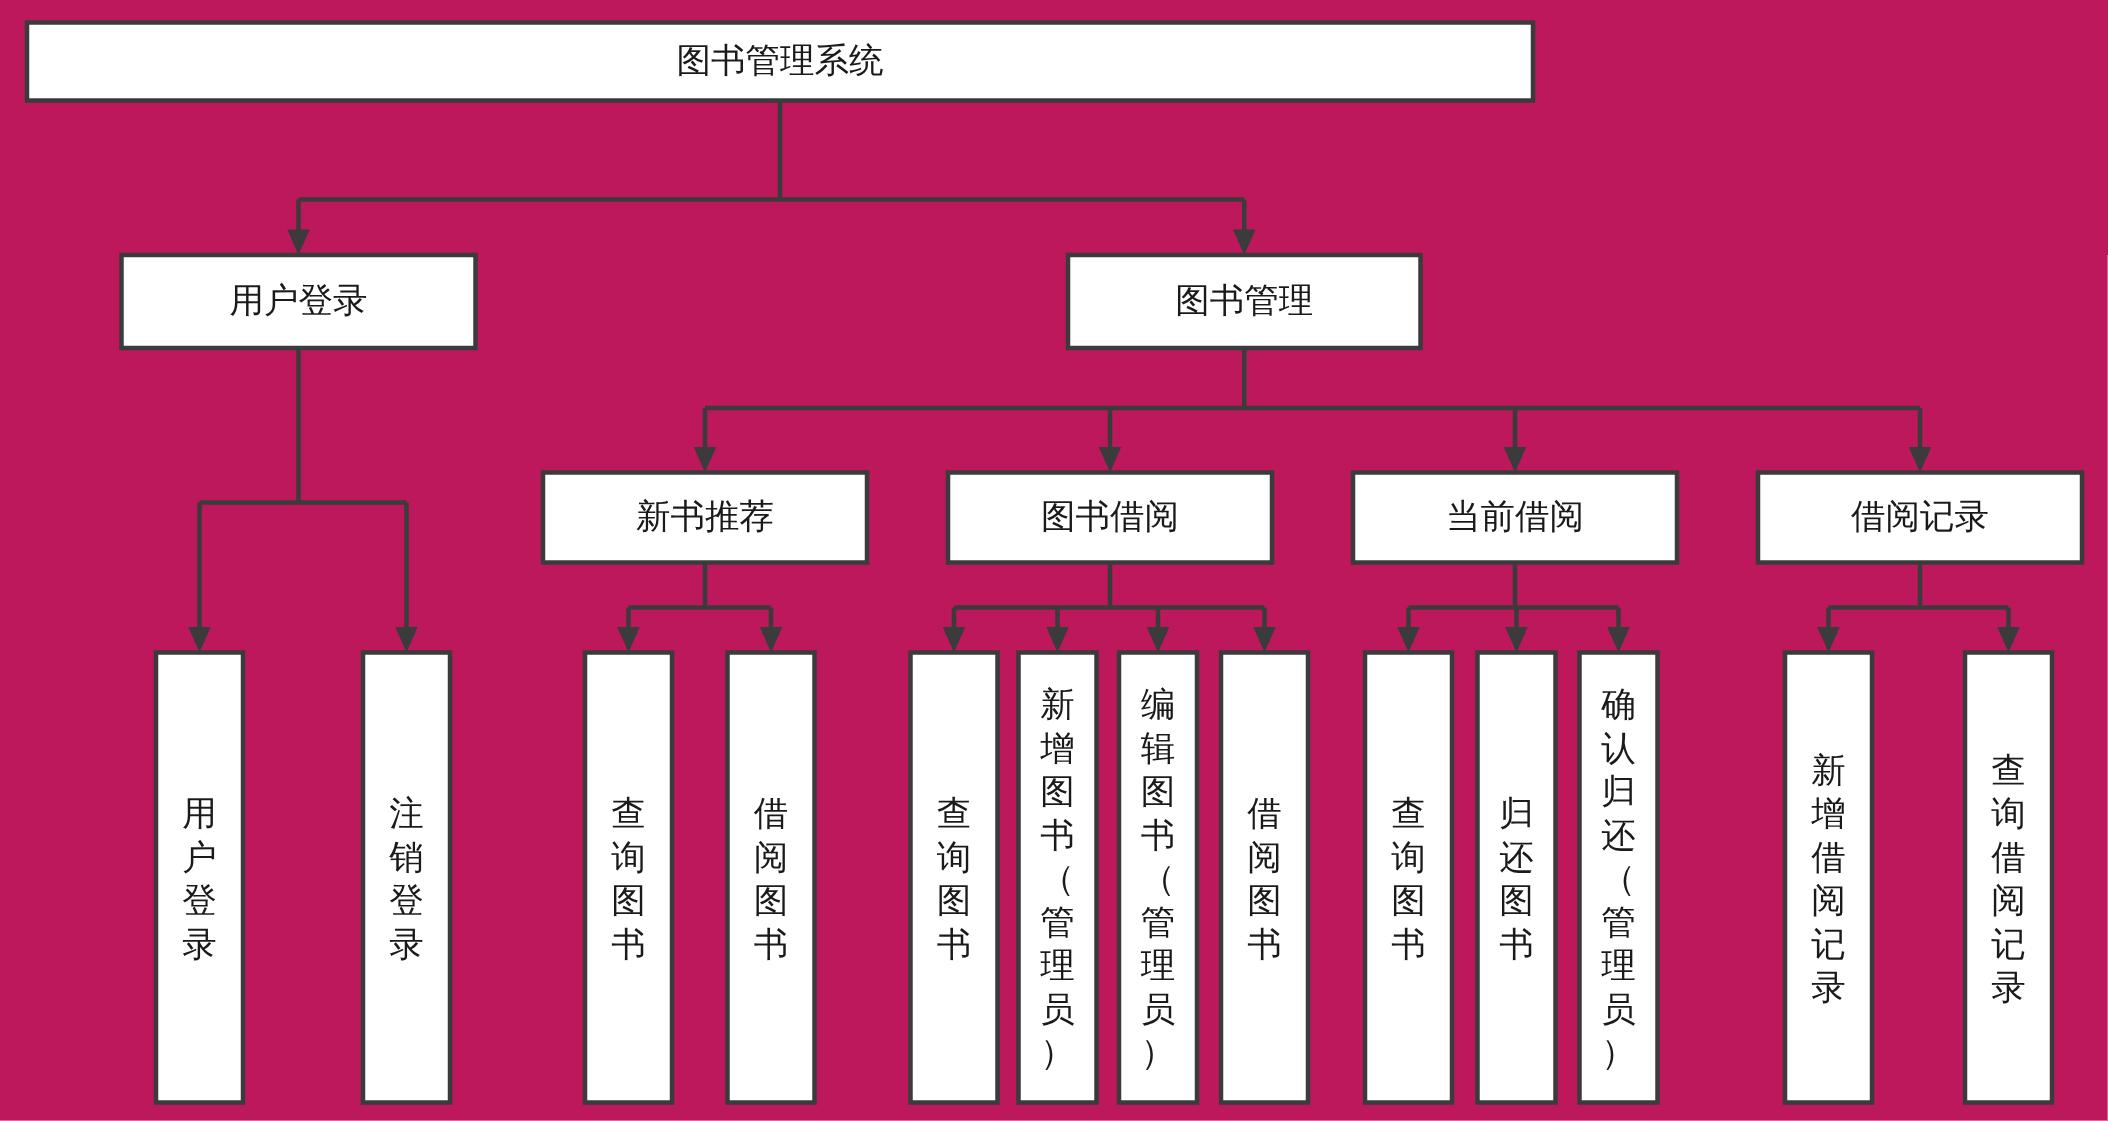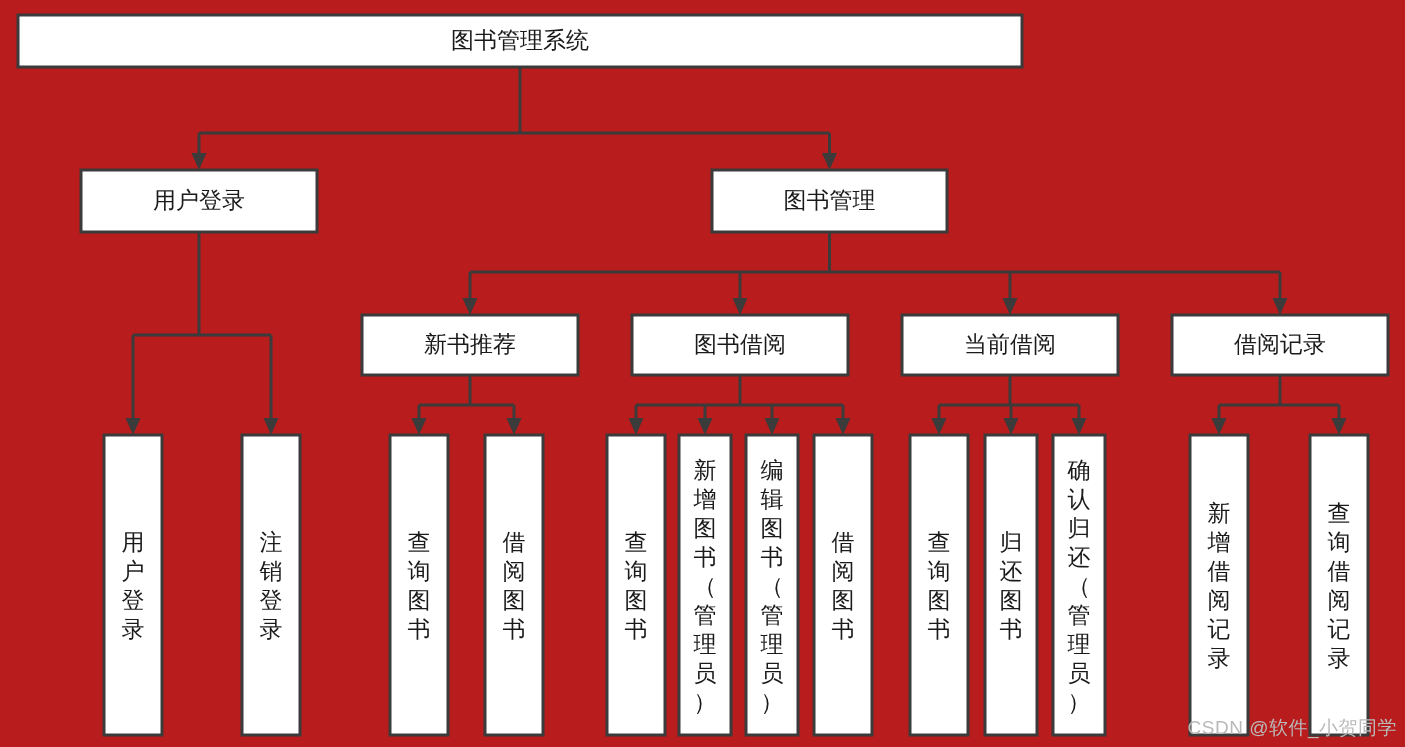--- a/index.html
+++ b/index.html
@@ -11,21 +11,21 @@
     width: 1405px;
     height: 747px;
     font-family: "Liberation Sans", "DejaVu Sans", sans-serif;
     overflow: hidden;
     position: relative;
   }
   #diagram-root {
     position: relative;
     width: 1405px;
     height: 747px;
-    background: #b91c1c;
+    background: #be185d;
   }
   svg#flow {
     position: absolute;
     left: 0;
     top: 0;
     width: 1405px;
     height: 747px;
     display: block;
   }
   .node-rect {
@@ -205,14 +205,13 @@
           <rect x="1190" y="435" width="58" height="300" class="node-rect"></rect>
           <text x="1219" y="521" class="node-label-v"><tspan x="1219" dy="0">新</tspan><tspan x="1219" dy="29">增</tspan><tspan x="1219" dy="29">借</tspan><tspan x="1219" dy="29">阅</tspan><tspan x="1219" dy="29">记</tspan><tspan x="1219" dy="29">录</tspan></text>
         </g>
         <g>
           <rect x="1310" y="435" width="58" height="300" class="node-rect"></rect>
           <text x="1339" y="521" class="node-label-v"><tspan x="1339" dy="0">查</tspan><tspan x="1339" dy="29">询</tspan><tspan x="1339" dy="29">借</tspan><tspan x="1339" dy="29">阅</tspan><tspan x="1339" dy="29">记</tspan><tspan x="1339" dy="29">录</tspan></text>
         </g>
       </g>
   </svg>
 
-  <div class="watermark">CSDN @软件_小贺同学</div>
 </div>
 
 </body></html>

